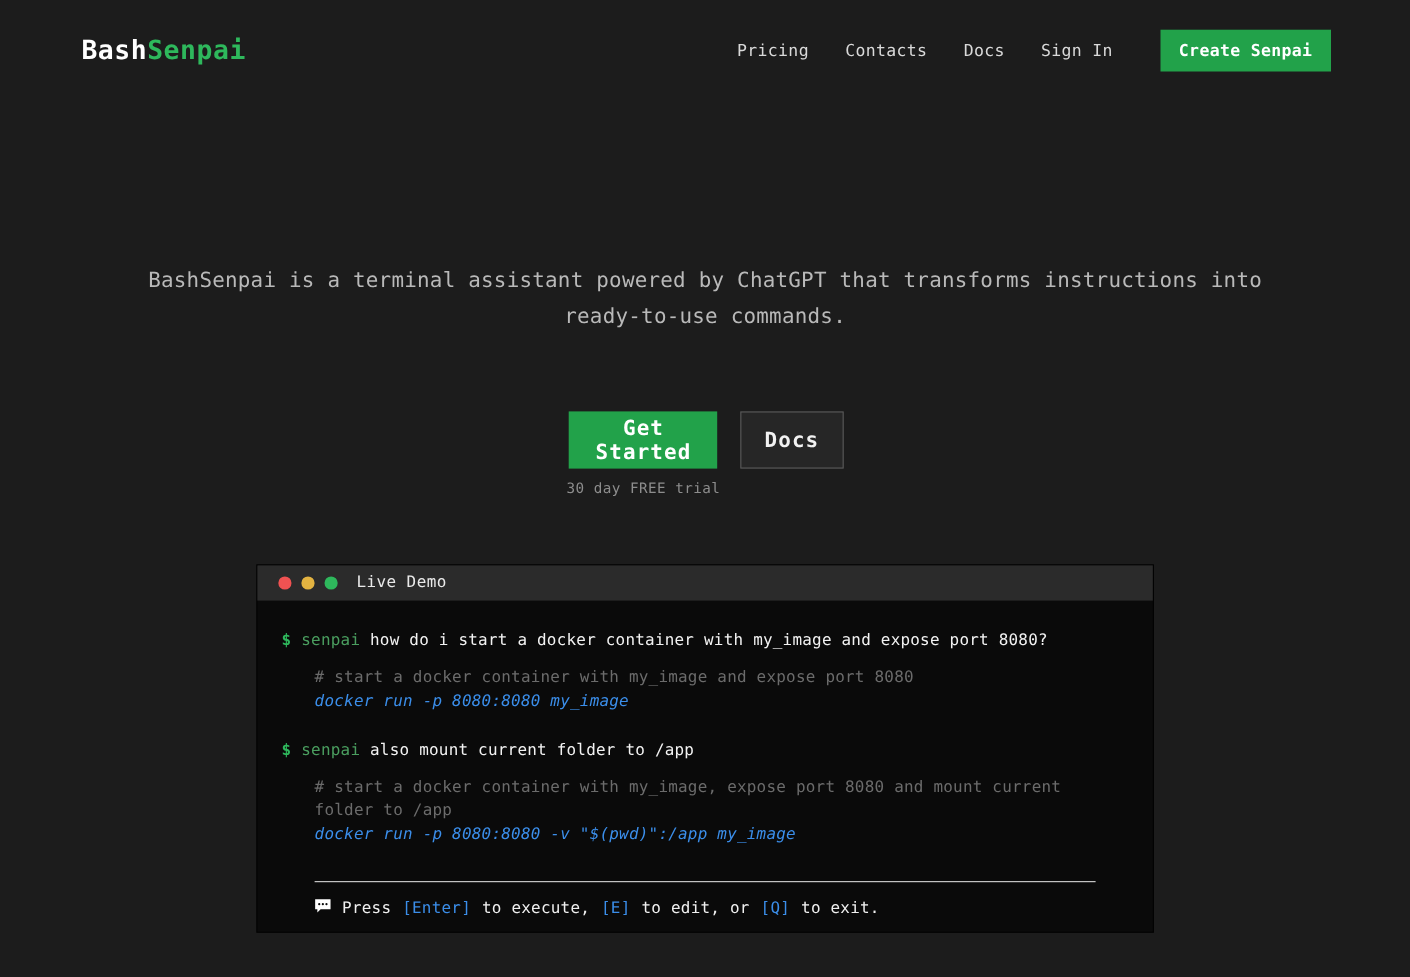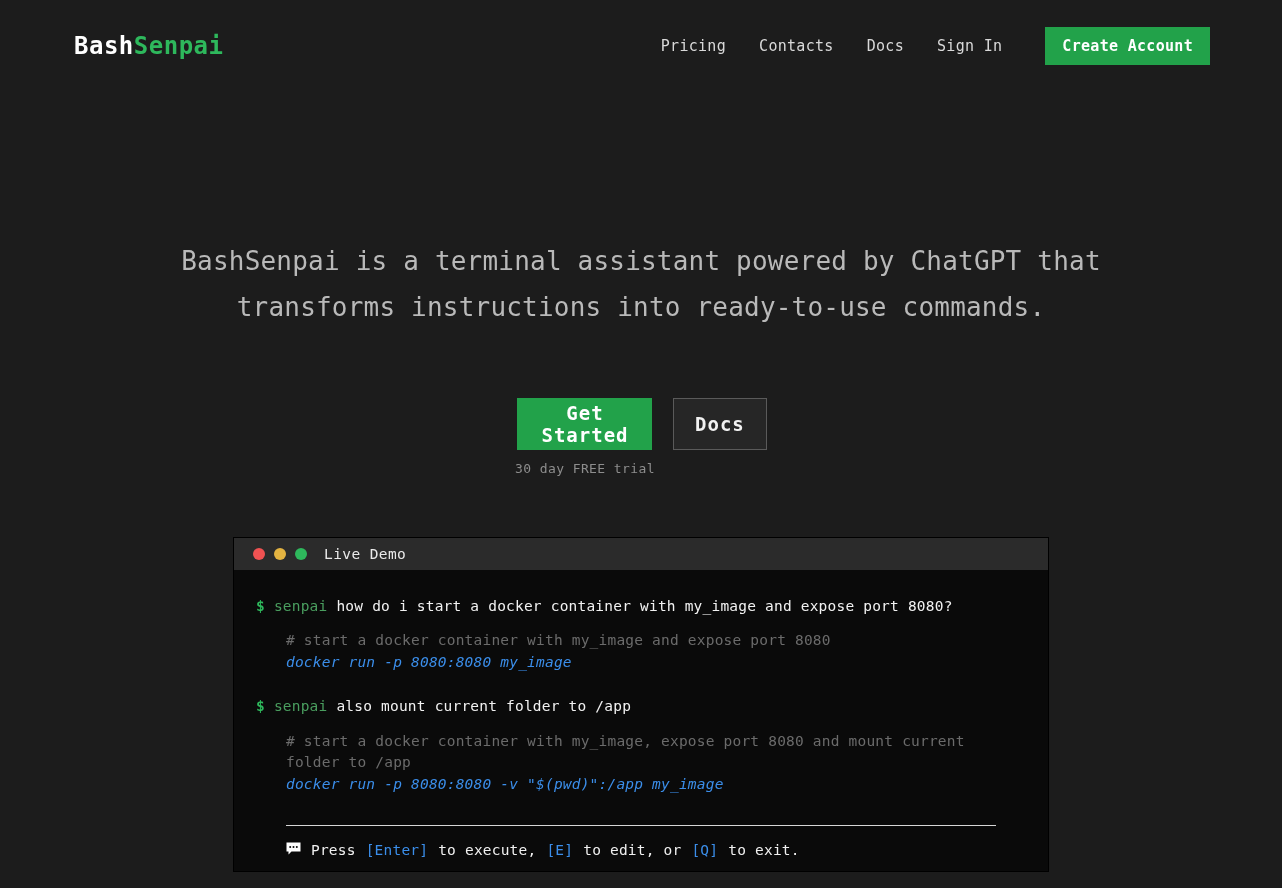--- a/index.html
+++ b/index.html
@@ -77,21 +77,21 @@
     font-size: 44px;
     font-weight: bold;
     color: #f3f3f3;
     letter-spacing: 1.5px;
     line-height: 1.15;
   }
 
   .hero-sub {
     margin: 34px auto 0;
     max-width: 1070px;
-    font-size: 26px;
+    font-size: 19px;
     line-height: 1.75;
     color: #b9b9b9;
     letter-spacing: 0.2px;
   }
 
   
   .cta-row {
     margin-top: 68px;
     display: flex;
     justify-content: center;
@@ -214,21 +214,21 @@
 
   <div class="logo">
     <span class="bash">Bash</span><span class="senpai">Senpai</span>
   </div>
 
   <nav class="nav">
     <a class="nav-link" href="#">Pricing</a>
     <a class="nav-link" href="#">Contacts</a>
     <a class="nav-link" href="#">Docs</a>
     <a class="nav-link" href="#">Sign In</a>
-    <button class="btn-create">Create Account</button>
+    <button class="btn-create">Create Senpai</button>
   </nav>
 
 </div>
 
 <div class="hero">
 
 
   <p class="hero-sub">BashSenpai is a terminal assistant powered by ChatGPT that transforms instructions into ready-to-use commands.</p>
 
   <div class="cta-row">

